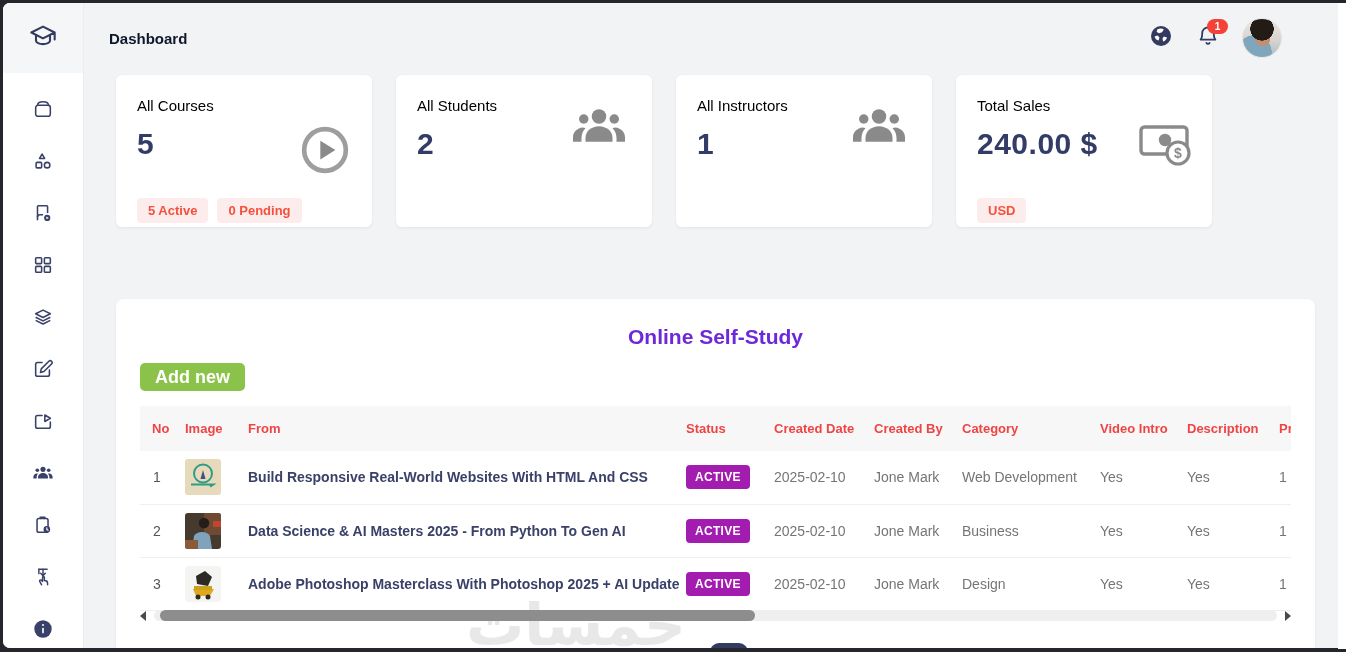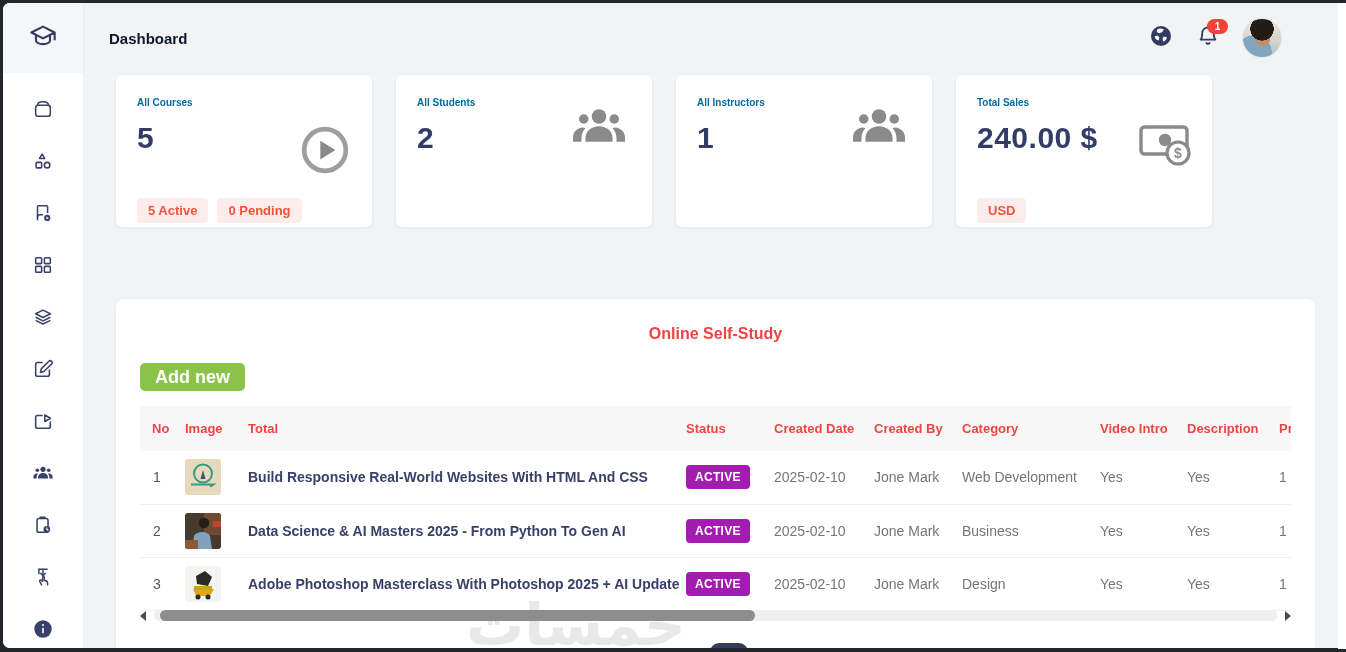--- a/index.html
+++ b/index.html
@@ -30,34 +30,34 @@
       radial-gradient(circle at 50% 26%, #231b16 0 34%, rgba(0,0,0,0) 35%),
       radial-gradient(circle at 52% 52%, #c09070 0 26%, rgba(0,0,0,0) 27%),
       radial-gradient(circle at 30% 88%, #7fa6bd 0 40%, rgba(0,0,0,0) 41%),
       linear-gradient(180deg,#e9e6e2 0%,#d9d3cc 55%,#a8bfca 100%);
     border:1px solid #e3e3e3;}
 
   
   .cards{position:absolute;left:113px;top:72px;display:flex;gap:24px;z-index:4;}
   .card{position:relative;width:256px;height:152px;background:#fff;border-radius:6px;
     box-shadow:0 1px 3px rgba(30,30,60,.07);box-sizing:border-box;padding:22px 21px;}
-  .card-title{font-size:10px;font-weight:bold;color:#0369a1;}
+  .card-title{font-size:15px;font-weight:normal;color:#000000;}
   .card-value{font-size:30px;font-weight:bold;color:#333c66;margin-top:13px;letter-spacing:.5px;}
   .badge-row{position:absolute;left:21px;bottom:4px;display:flex;gap:9px;}
   .pink-badge{background:#fdecec;color:#f4513d;font-size:13px;font-weight:bold;
     padding:5px 11px;border-radius:4px;}
   .card-icon{position:absolute;color:#8a8a8a;}
   .card-icon.play{right:22px;top:50px;}
   .card-icon.people{right:22px;top:28px;}
   .card-icon.money{right:18px;top:46px;}
 
   
   .panel{position:absolute;left:113px;top:296px;width:1199px;bottom:0;background:#fff;
     border-radius:8px 8px 0 0;box-shadow:0 1px 3px rgba(30,30,60,.06);z-index:3;overflow:hidden;}
-  .panel-title{text-align:center;margin-top:26px;font-size:16px;font-weight:bold;color:#ef4444;}
+  .panel-title{text-align:center;margin-top:26px;font-size:21px;font-weight:bold;color:#6d28d9;}
   .add-btn{position:absolute;left:24px;top:64px;height:28px;line-height:28px;padding:0 15px;
     background:#8bc34a;color:#fff;font-size:18px;font-weight:bold;border:none;border-radius:5px;cursor:pointer;}
 
   .table-wrap{position:absolute;left:24px;right:24px;top:107px;overflow:hidden;}
   table{border-collapse:collapse;table-layout:fixed;width:1253px;}
   col.c-no{width:39px}col.c-img{width:63px}col.c-name{width:438px}col.c-status{width:88px}
   col.c-cdate{width:100px}col.c-cby{width:88px}col.c-cat{width:138px}col.c-vid{width:87px}
   col.c-desc{width:92px}col.c-price{width:120px}
   thead tr{background:#f7f7f8;height:45px;}
   th{font-size:13px;font-weight:bold;color:#ef4444;text-align:left;padding:0 6px;white-space:nowrap;overflow:hidden;}
@@ -311,21 +311,21 @@
           <col class="c-cby">
             <col class="c-cat">
             <col class="c-vid">
             <col class="c-desc">
             <col class="c-price">
         </colgroup>
         <thead>
           <tr>
             <th>No</th>
             <th>Image</th>
-            <th>Total</th>
+            <th>From</th>
             <th>Status</th>
             <th>Created Date</th>
             <th>Created By</th>
             <th>Category</th>
             <th>Video Intro</th>
             <th>Description</th>
             <th>Price</th>
           </tr>
         </thead>
         <tbody>

